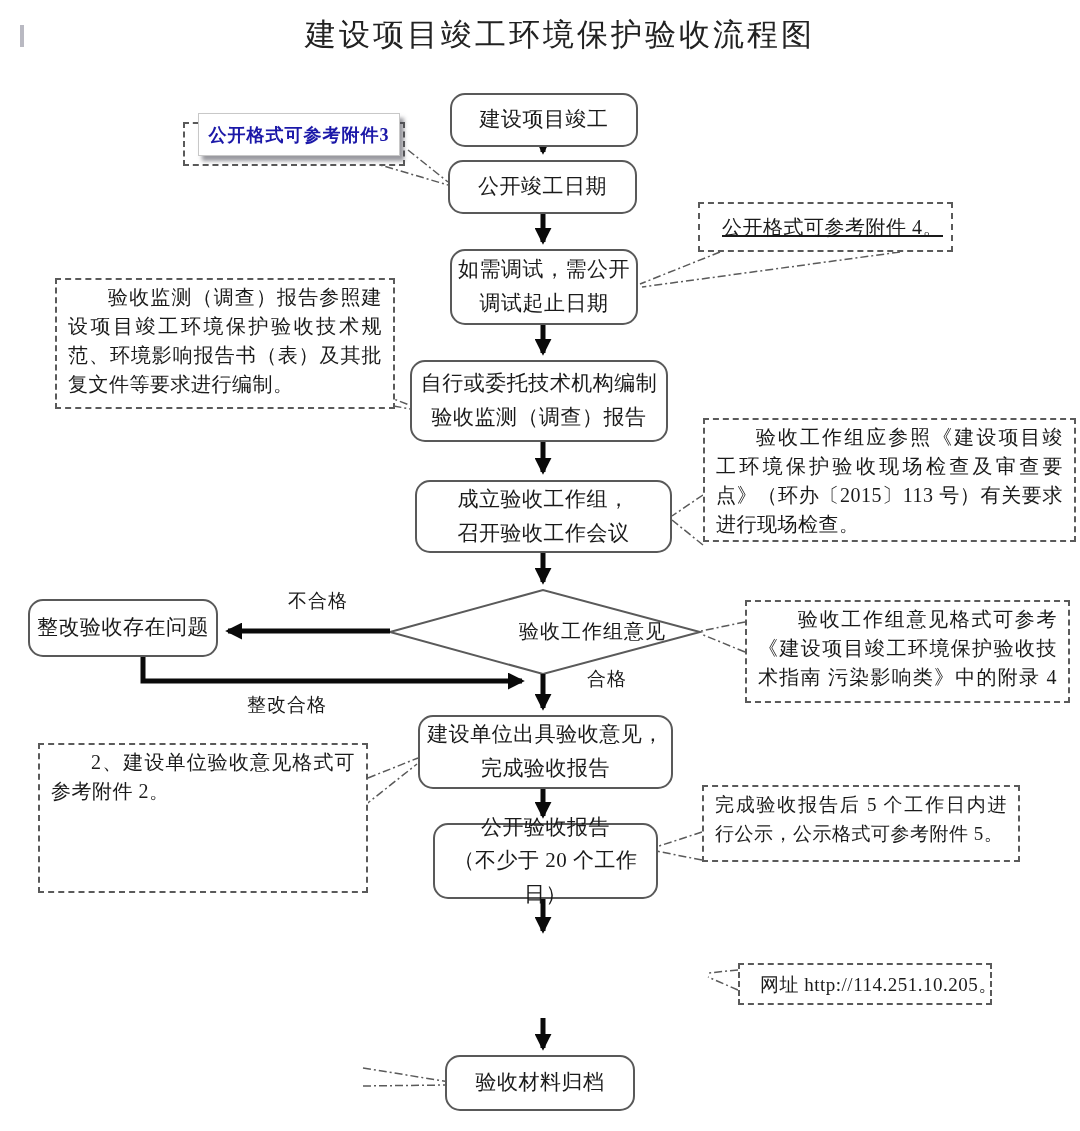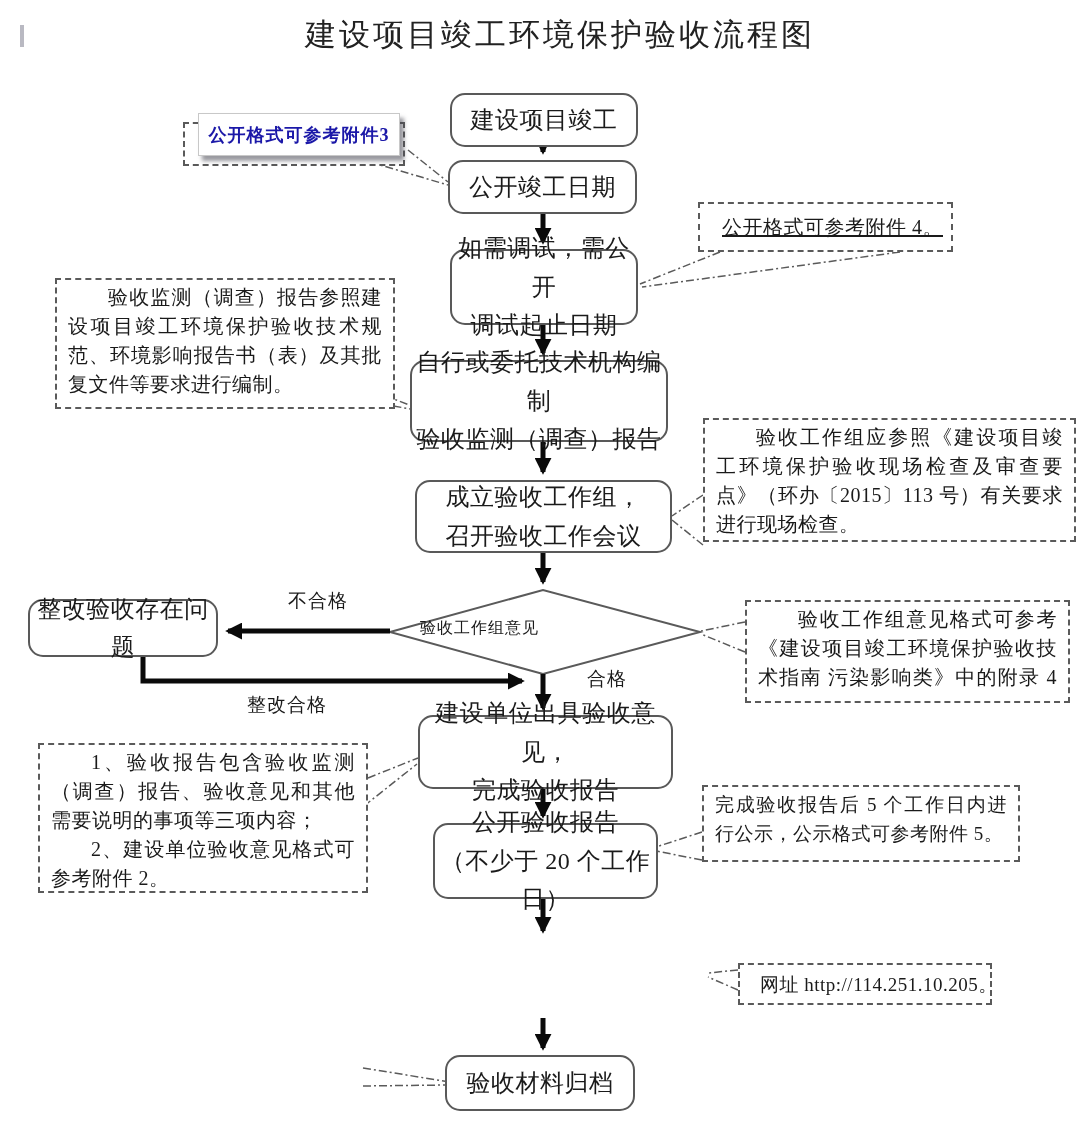--- a/index.html
+++ b/index.html
@@ -9,25 +9,25 @@
   }
   #title{
     position:absolute;top:14px;left:0;width:100%;text-align:center;
     font-size:31px;letter-spacing:3px;color:#222;
   }
   svg.layer{position:absolute;left:0;top:0;z-index:1;}
   .node{
     position:absolute;z-index:2;background:#ffffff;
     border:2px solid #595959;border-radius:15px;
     display:flex;align-items:center;justify-content:center;text-align:center;
-    font-size:24px;line-height:1.6;white-space:pre-line;letter-spacing:0.5px;
+    font-size:21px;line-height:1.6;white-space:pre-line;letter-spacing:0.5px;
     box-sizing:border-box;
   }
   .decision-text{
-    position:absolute;z-index:2;text-align:left;font-size:16px;letter-spacing:1px;
+    position:absolute;z-index:2;text-align:right;font-size:20px;letter-spacing:1px;
   }
   .note{
     position:absolute;z-index:2;background:#ffffff;
     border:2px dashed #5a5a5a;box-sizing:border-box;
     font-size:20px;line-height:29px;letter-spacing:0.5px;
     text-align:justify;padding:3px 11px;overflow:hidden;
   }
   .note p{margin:0;text-indent:2em;}
   .note.single{white-space:nowrap;text-align:left;}
   .edge-label{position:absolute;z-index:3;font-size:19px;letter-spacing:1px;}
@@ -137,21 +137,20 @@
 
   <div class="note" style="left:683px;top:418px;width:373px;height:124px;">
     <p>验收工作组应参照《建设项目竣工环境保护验收现场检查及审查要点》（环办〔2015〕113 号）有关要求进行现场检查。</p>
   </div>
 
   <div class="note" style="left:725px;top:600px;width:325px;height:103px;">
     <p>验收工作组意见格式可参考《建设项目竣工环境保护验收技术指南 污染影响类》中的附录 4 。</p>
   </div>
 
   <div class="note" style="left:18px;top:743px;width:330px;height:150px;">
-    <p>1、验收报告包含验收监测（调查）报告、验收意见和其他需要说明的事项等三项内容；</p>
     <p>2、建设单位验收意见格式可参考附件 2。</p>
   </div>
 
   <div class="note" style="left:682px;top:785px;width:318px;height:77px;font-size:19px;">
     <p style="text-indent:0;">完成验收报告后 5 个工作日内进行公示，公示格式可参考附件 5。</p>
   </div>
 
   <div class="note single" style="left:718px;top:963px;width:254px;height:42px;padding-left:20px;font-size:19px;display:flex;align-items:center;">网址 http://114.251.10.205。</div>
 
 

